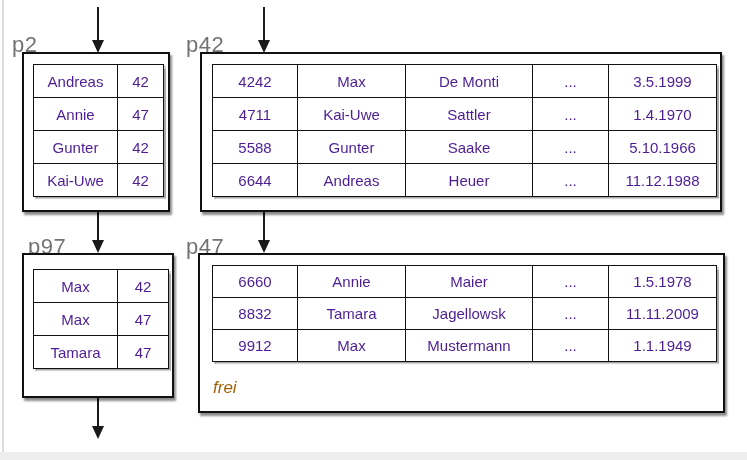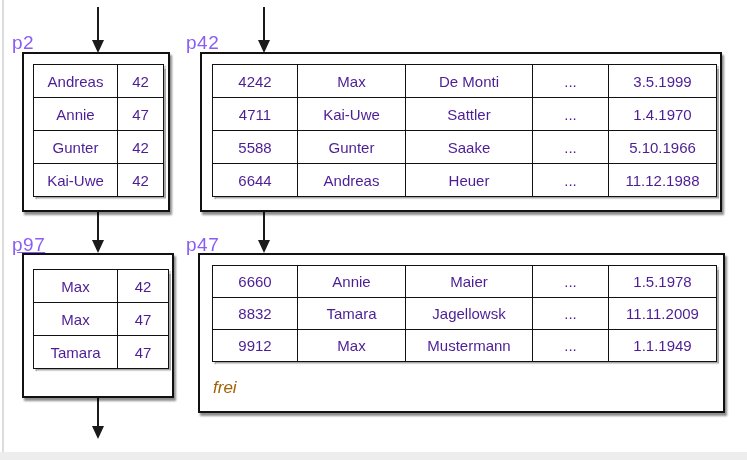--- a/index.html
+++ b/index.html
@@ -10,21 +10,21 @@
 
   .edge-left   { position:absolute; left:2px; top:0; width:2px; height:452px; background:#dcdcdc; }
   .bottom-strip{ position:absolute; left:0; top:452px; width:747px; height:8px; background:#ededed; }
 
   .page-box {
     position:absolute; background:#fff;
     border:2px solid #111;
     box-shadow:2px 3px 2px rgba(0,0,0,0.45);
   }
   .page-label {
-    position:absolute; font-size:19px; font-weight:500; color:#8b5cf6;
+    position:absolute; font-size:22px; font-weight:500; color:#737373;
     letter-spacing:0.5px;
   }
 
   table.tbl {
     position:absolute; border-collapse:collapse; table-layout:fixed;
     background:#fff; box-shadow:1.5px 2px 1px rgba(0,0,0,0.35);
   }
   table.tbl td {
     border:1.8px solid #111; text-align:center; vertical-align:middle;
     font-size:15px; color:#4c1d95; padding:0 2px; overflow:hidden; white-space:nowrap;
@@ -63,21 +63,21 @@
     <div class="shaft"></div>
     <div class="head"></div>
   </div>
   <div class="arrow" style="left:91px; top:398px; height:41px;">
     <div class="shaft"></div>
     <div class="head"></div>
   </div>
 
   <div class="page-label" style="left:12px; top:32px;">p2</div>
   <div class="page-label" style="left:186px; top:32px;">p42</div>
-  <div class="page-label" style="left:12px; top:234px;text-decoration:underline;">p97</div>
+  <div class="page-label" style="left:28px; top:234px;text-decoration:underline;">p97</div>
   <div class="page-label" style="left:186px; top:234px;">p47</div>
 
   <div class="page-box" style="left:22px; top:52px; width:148px; height:160px;"></div>
   <div class="page-box" style="left:200px; top:52px; width:522px; height:160px;"></div>
   <div class="page-box" style="left:22px; top:253px; width:152px; height:145px;"></div>
   <div class="page-box" style="left:198px; top:253px; width:527px; height:160px;"></div>
 
   <table class="tbl r33" style="left:33px; top:64px; width:130px;">
     <tbody>
         <tr>

